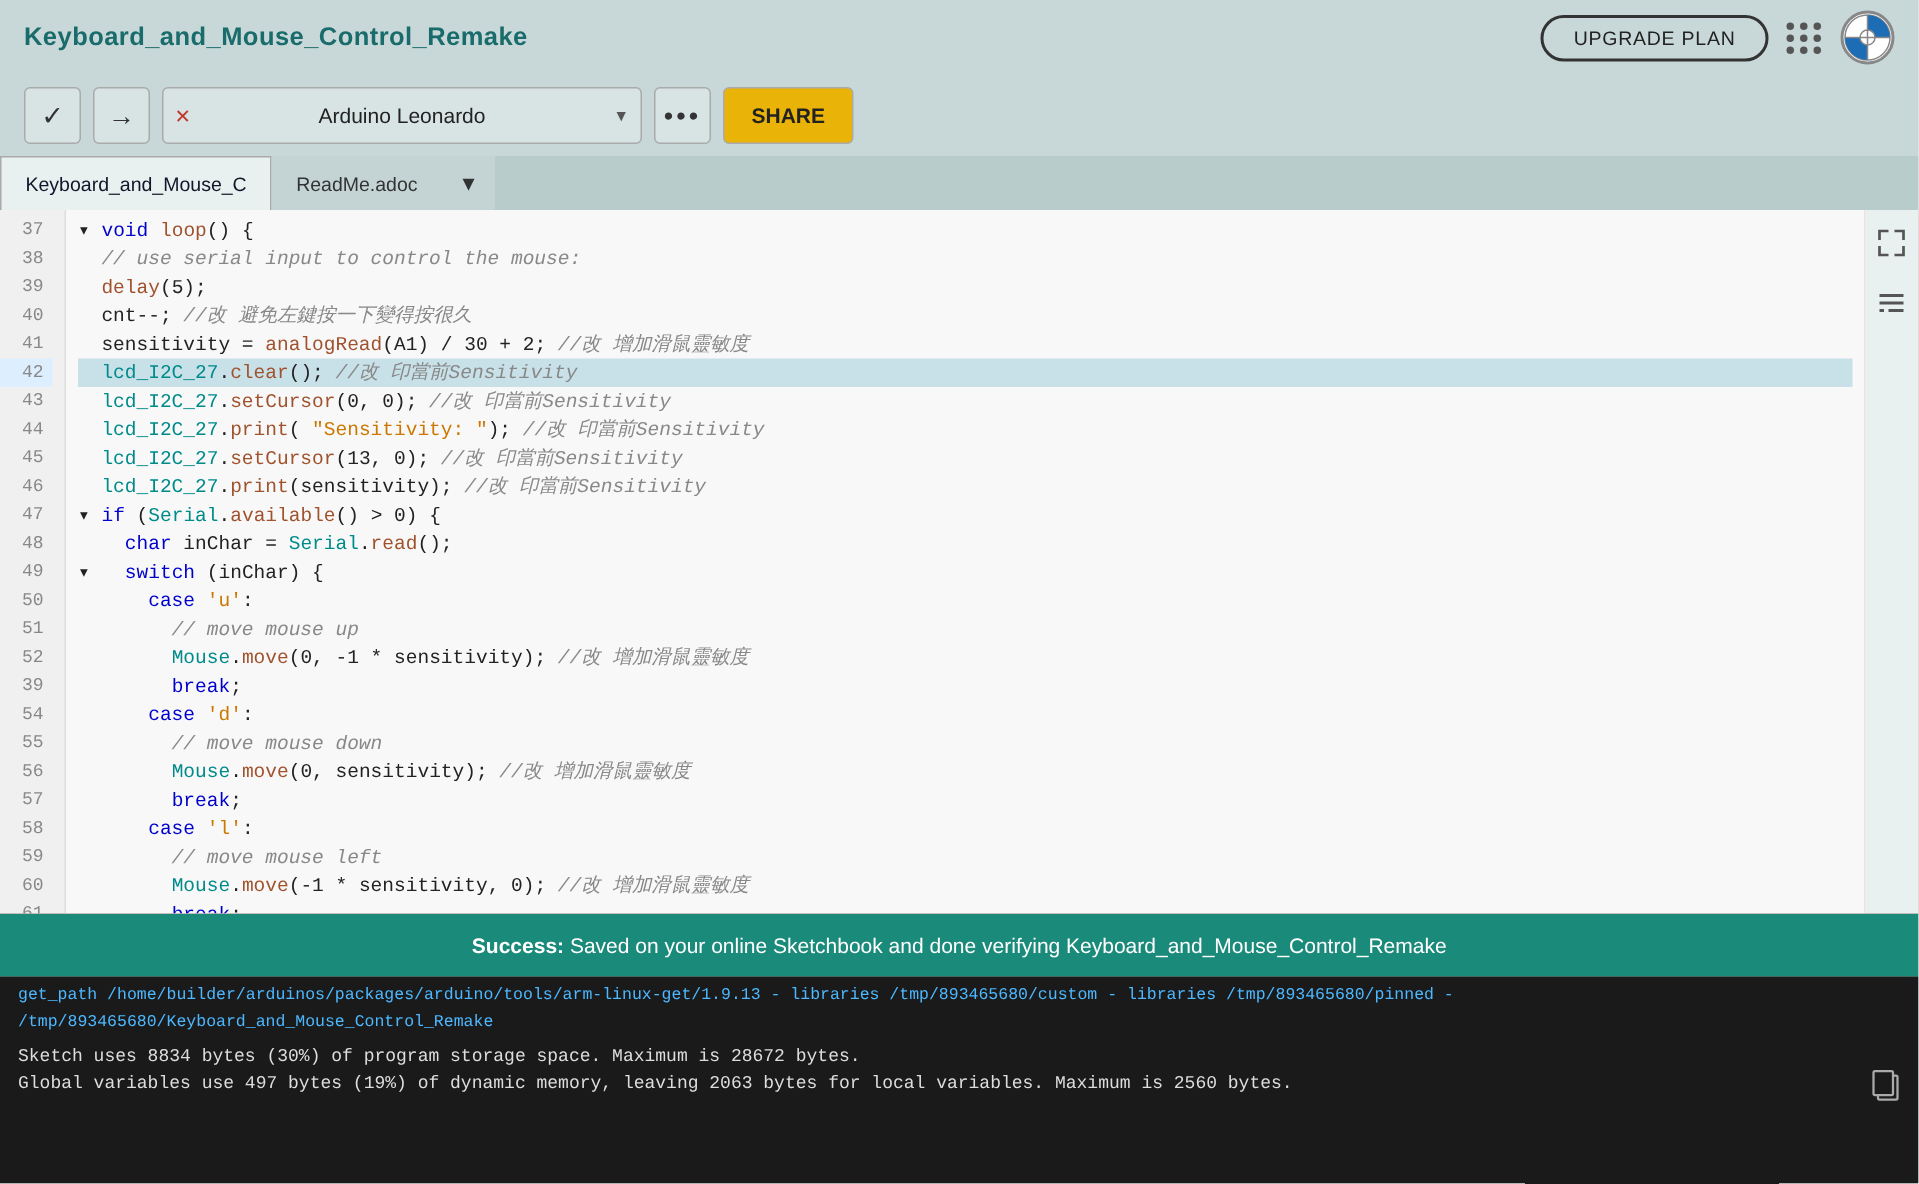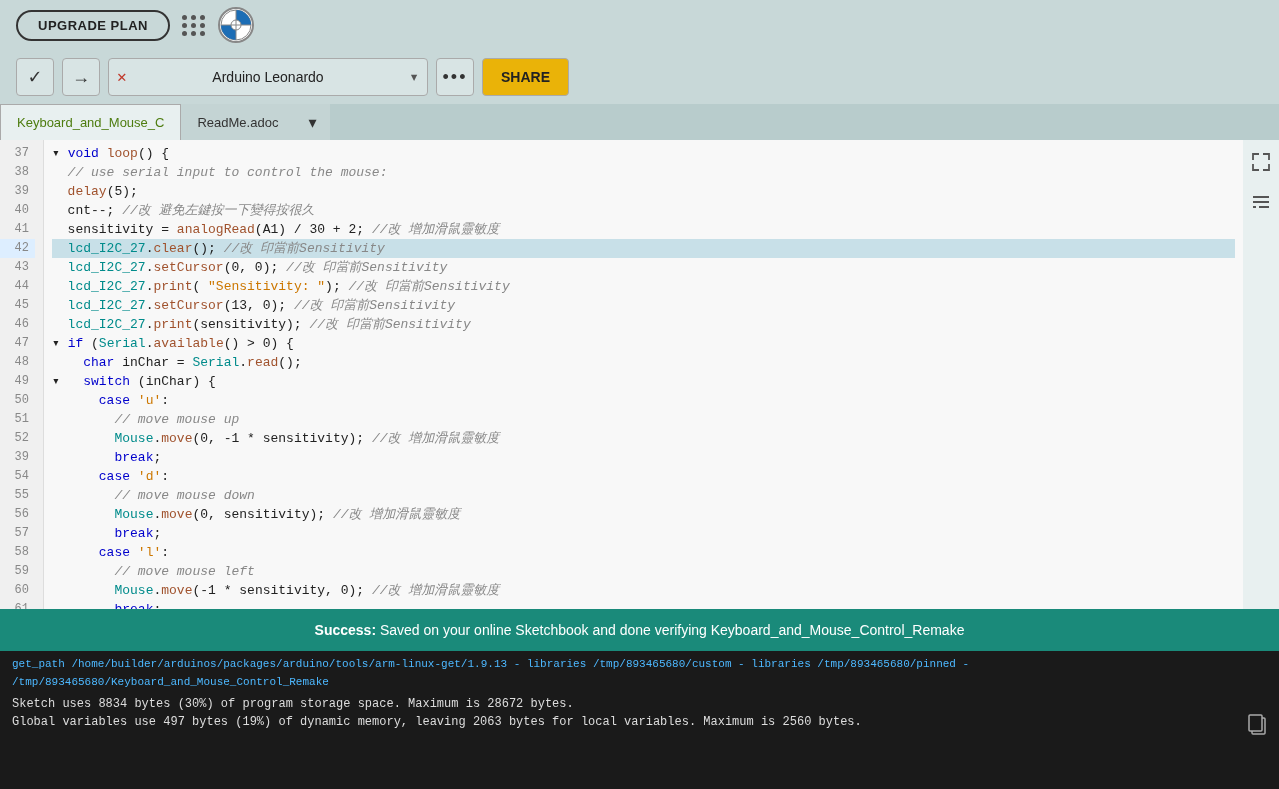--- a/index.html
+++ b/index.html
@@ -25,21 +25,21 @@
       font-weight: bold;
       color: #1a6b6b;
       letter-spacing: 0.3px;
     }
     .upgrade-btn {
       border: 2px solid #333;
       background: transparent;
       padding: 6px 20px;
       border-radius: 20px;
       font-size: 13px;
-      font-weight: bold;
+      font-weight: normal;
       cursor: pointer;
       letter-spacing: 0.5px;
       color: #222;
     }
     .header-right {
       display: flex;
       align-items: center;
       gap: 12px;
     }
     .dots-icon {
@@ -144,21 +144,21 @@
       font-family: Arial, sans-serif;
       font-size: 13px;
       cursor: pointer;
       white-space: nowrap;
     }
     .tab.active {
       background: #e8f0f0;
       border-top: 1px solid #aaa;
       border-right: 1px solid #aaa;
       border-left: 1px solid #aaa;
-      color: #4d7c0f;
+      color: #0f172a;
     }
     .tab.inactive {
       background: #c4d4d4;
       color: #333;
     }
     .tab-dropdown {
       width: 36px; height: 36px;
       background: #c4d4d4;
       border: none;
       cursor: pointer;
@@ -277,20 +277,23 @@
       bottom: 50px;
       color: #888;
       cursor: pointer;
       font-size: 18px;
     }
   </style>
 </head>
 <body>
 
 <div class="header">
+  <div class="header-left">
+    <span class="app-title">Keyboard_and_Mouse_Control_Remake</span>
+  </div>
   <div class="header-right">
     <button class="upgrade-btn">UPGRADE PLAN</button>
     <div class="dots-icon">
       <span></span>
         <span></span>
         <span></span>
       <span></span>
         <span></span>
         <span></span>
       <span></span>

